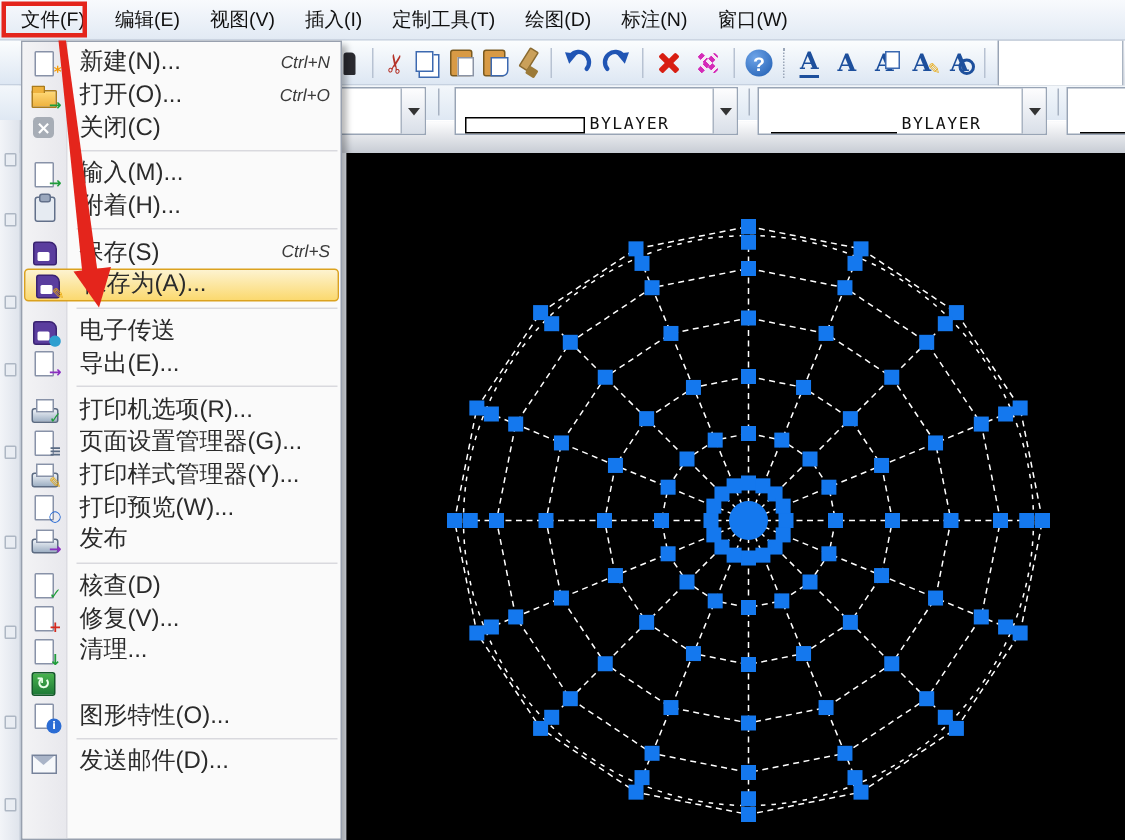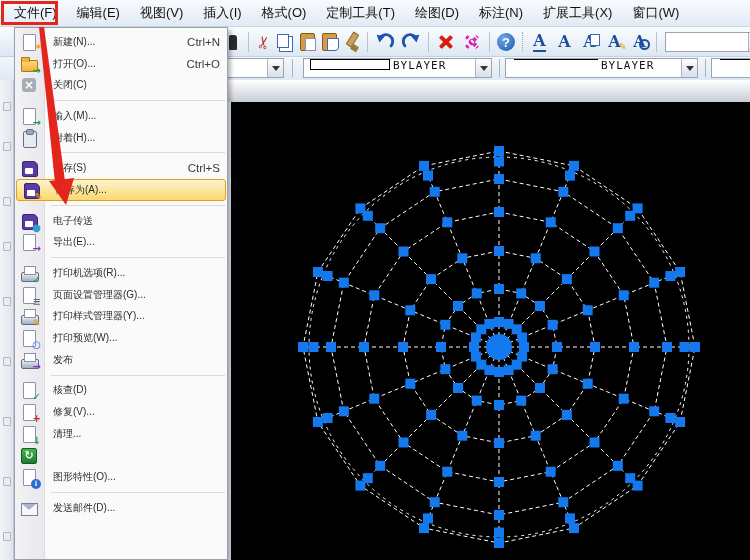--- a/index.html
+++ b/index.html
@@ -46,21 +46,21 @@
   .ic-help::after{content:'?';position:absolute;inset:0;display:flex;align-items:center;justify-content:center;
     color:#fff;font:bold 13px "Liberation Sans",sans-serif;}
   .tbi.fa{width:25px;}
   .tbi.fa::before{content:'A';font:bold 16px "DejaVu Serif",serif;color:#1d4f9c;line-height:1;}
   .ic-underline-text::before{border-bottom:2px solid #1d4f9c;padding-bottom:1px;}
   .ic-check-text::after{content:'';position:absolute;right:2px;top:4px;width:8px;height:10px;background:#fff;border:1px solid #3c69b0;}
   .ic-edit-text::after{content:'✎';position:absolute;right:0;bottom:2px;font-size:10px;color:#e8a80e;}
   .ic-find-text::after{content:'';position:absolute;right:2px;bottom:4px;width:7px;height:7px;border:2px solid #1d4f9c;border-radius:50%;}
 
   
-  .combo{height:20px;background:#fff;border:1px solid #98a4b5;display:flex;align-items:flex-start;position:relative;}
+  .combo{height:32px;background:#fff;border:1px solid #98a4b5;display:flex;align-items:flex-end;position:relative;}
   .combo .cval{flex:1;font:11px "DejaVu Sans Mono",monospace;color:#111;padding:0 3px;letter-spacing:1px;white-space:nowrap;overflow:hidden;}
   .combo .dd{width:16px;height:100%;border-left:1px solid #aab4c2;background:linear-gradient(#fdfdfe,#d9dfe8);
     display:flex;align-items:center;justify-content:center;flex:none;}
   .combo .dd::after{content:'';border:4px solid transparent;border-top:5px solid #333;margin-top:4px;}
   .font-combo{width:100px;margin-left:4px;}
 
   
   .row3{position:absolute;left:0;top:57px;width:750px;height:23px;
     background:linear-gradient(#f3f7fb,#dfe8f3);z-index:4;}
   .row3 .combo{position:absolute;top:1px;}
@@ -80,22 +80,22 @@
     background:linear-gradient(90deg,#f2f4f8,#dfe4ec);border-right:1px solid #c2cad6;z-index:3;}
   .lsmark{position:absolute;left:3px;width:8px;height:9px;background:#e9edf3;border:1px solid #aeb7c4;border-radius:1px;}
 
   
   .menu-panel{position:absolute;left:14px;top:27px;width:214px;height:533px;
     background:#fafafa;border:1px solid #98a0ae;box-shadow:3px 3px 4px rgba(0,0,0,.28);
     z-index:20;padding-top:3px;overflow:hidden;}
   .menu-gutter{position:absolute;left:0;top:0;bottom:0;width:30px;
     background:linear-gradient(90deg,#f3f3f5,#e8e8ed);border-right:1px solid #dcdce2;}
   .mrow{position:relative;display:flex;height:21.7px;align-items:center;padding:0 7px 0 5px;cursor:default;}
-  .mrow .mlabel{margin-left:15px;font-size:10px;color:#2b2b2b;white-space:nowrap;}
-  .mrow .msc{margin-left:auto;font-size:11.5px;color:#3a3a3a;padding-left:8px;}
+  .mrow .mlabel{margin-left:15px;font-size:16px;color:#2b2b2b;white-space:nowrap;}
+  .mrow .msc{margin-left:auto;font-size:11.5px;color:#3a3a3a;padding-left:8px;font-style:italic;}
   .mrow.hl{background:linear-gradient(#fdf3d0,#fbd96f);border:1px solid #dba21f;border-radius:3px;margin:0 1px;}
   .msep{height:9px;display:flex;align-items:center;padding-left:36px;padding-right:2px;}
   .msep i{flex:1;height:1px;background:#d9d9de;}
 
   
   .mi{width:18px;height:18px;position:relative;flex:none;}
   .mi .bdg{position:absolute;right:-3px;bottom:-3px;font:bold 10px "DejaVu Sans",sans-serif;font-style:normal;line-height:1;z-index:2;}
   .b-page::before{content:'';position:absolute;left:3px;top:1px;width:11px;height:15px;background:#fff;border:1px solid #8892a8;border-radius:1px;}
   .b-folder::before{content:'';position:absolute;left:1px;top:5px;width:15px;height:10px;background:linear-gradient(#ffd978,#eeb23e);border:1px solid #a97b1d;border-radius:1px;}
   .b-folder::after{content:'';position:absolute;left:1px;top:2px;width:7px;height:4px;background:#eeb23e;border:1px solid #a97b1d;border-bottom:none;border-radius:1px 1px 0 0;}
@@ -121,25 +121,23 @@
 </head>
 <body>
 
 <div id="app">
 
   <div class="menubar">
       <span class="mb-item">文件(F)</span>
       <span class="mb-item">编辑(E)</span>
       <span class="mb-item">视图(V)</span>
       <span class="mb-item">插入(I)</span>
-      <span class="mb-item">格式(O)</span>
       <span class="mb-item">定制工具(T)</span>
       <span class="mb-item">绘图(D)</span>
       <span class="mb-item">标注(N)</span>
-      <span class="mb-item">扩展工具(X)</span>
       <span class="mb-item">窗口(W)</span>
     </div>
 
   <div class="row2">
     <div class="row2-icons">
       <span class="tbgroup">
           <span class="tbi ic-glue"></span>
           <i class="tsep"></i>
           <span class="tbi ic-cut"></span>
           <span class="tbi ic-copy"></span>

